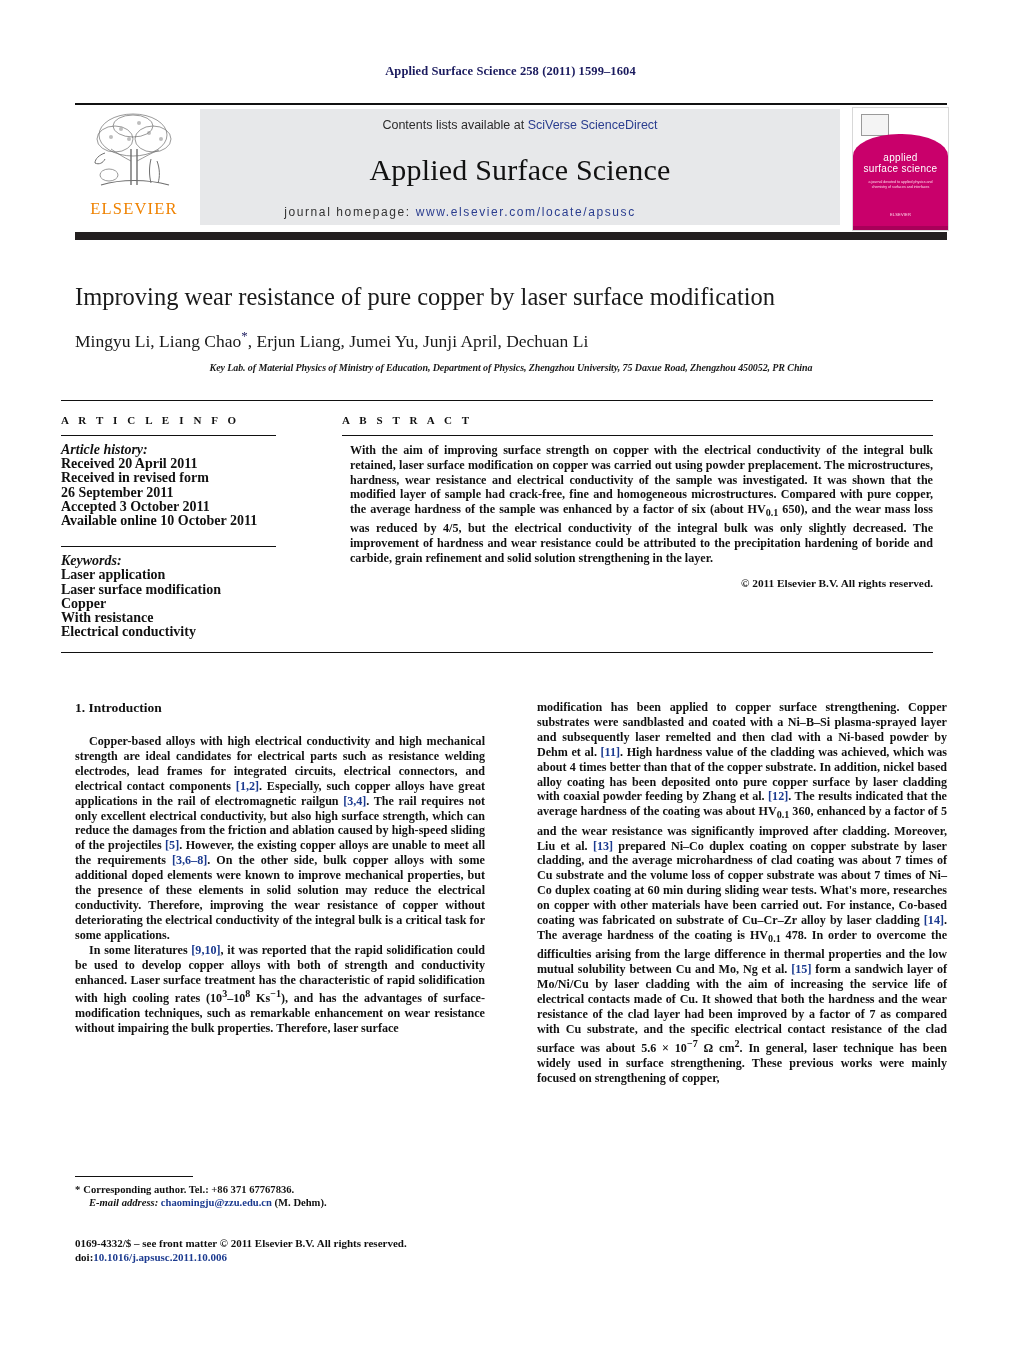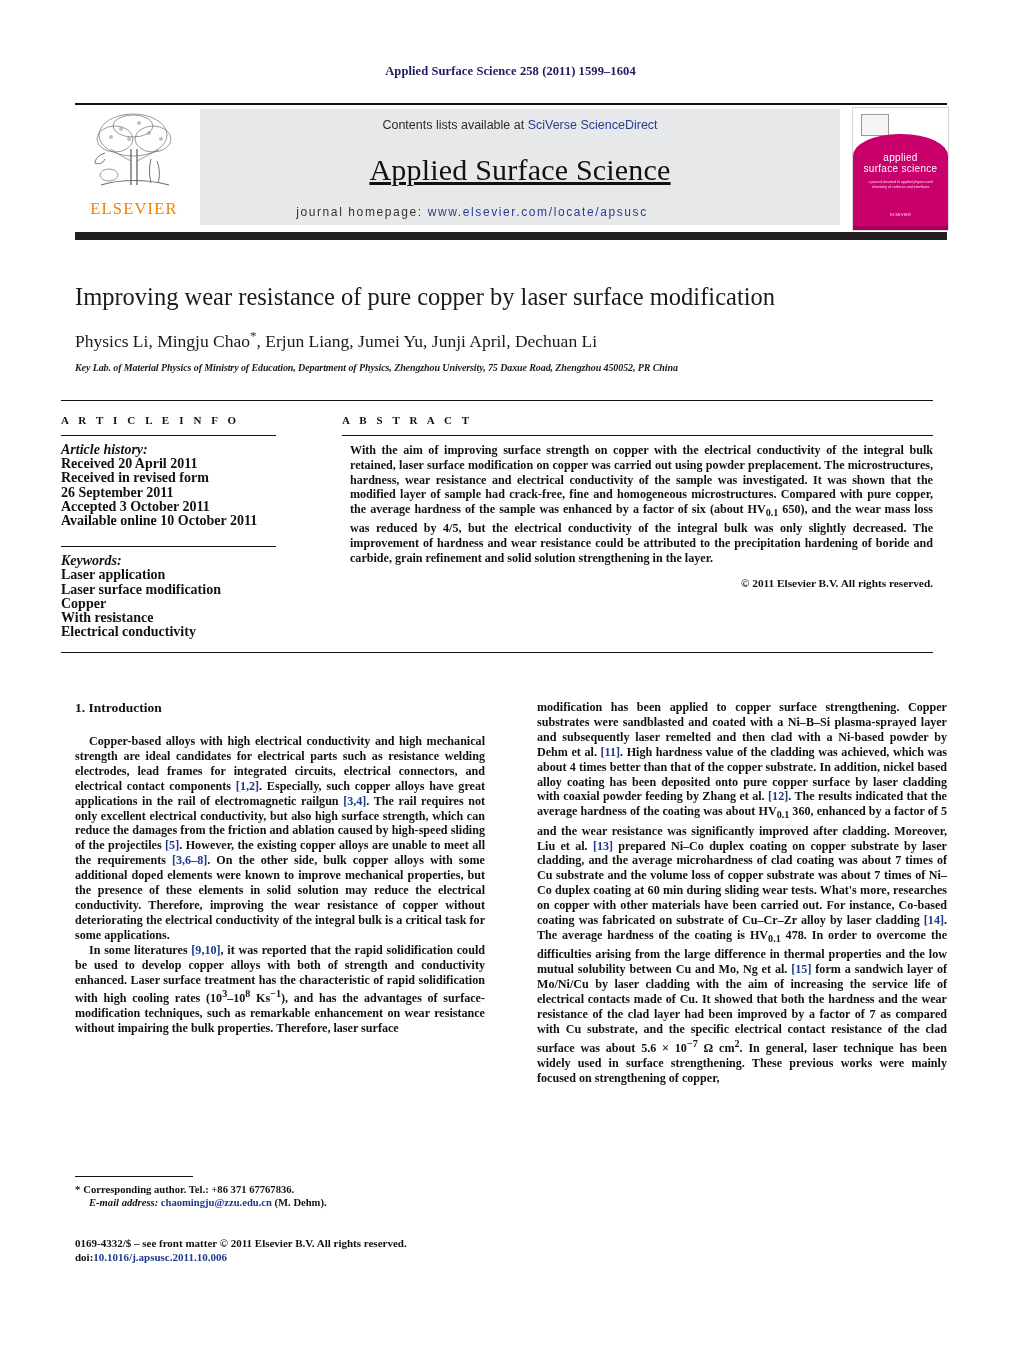--- a/index.html
+++ b/index.html
@@ -96,25 +96,24 @@
   }
   .journal-title {
     position: absolute;
     left: 0; top: 44px;
     width: 640px;
     text-align: center;
     font-family: "Liberation Serif", serif;
     font-size: 30px;
     color: #111111;
     letter-spacing: 0.2px;
-    text-decoration: underline;
   }
   .homepage-line {
     position: absolute;
-    left: 12px; top: 96px;
+    left: 0; top: 96px;
     width: 520px;
     text-align: center;
     font-family: "Liberation Sans", sans-serif;
     font-size: 12px;
     color: #333333;
     letter-spacing: 1.6px;
   }
   .homepage-line .url {
     color: #2a3d8f;
   }
@@ -211,20 +210,21 @@
     font-size: 13px;
     vertical-align: super;
   }
   .affiliation {
     font-family: "Liberation Serif", serif;
     font-style: italic;
     font-weight: bold;
     font-size: 10px;
     color: #1a1a1a;
     letter-spacing: -0.1px;
+    text-align: center;
   }
 
   
   .info-abstract {
     position: absolute;
     left: 61px; top: 400px;
     width: 872px;
     height: 260px;
   }
   .rule-top-wide {
@@ -428,21 +428,21 @@
       <div class="cover-foot">ELSEVIER</div>
       <div class="cover-bar"></div>
     </div>
 
     <div class="masthead-rule-bottom"></div>
   </div>
 
   <div class="title-block">
     <h1 class="article-title">Improving wear resistance of pure copper by laser surface modification</h1>
     <div class="authors">
-      <span>Physics Li, Mingju Chao</span><span class="star">*</span><span>, Erjun Liang, Jumei Yu, Junji April, Dechuan Li</span>
+      <span>Mingyu Li, Liang Chao</span><span class="star">*</span><span>, Erjun Liang, Jumei Yu, Junji April, Dechuan Li</span>
     </div>
     <div class="affiliation">Key Lab. of Material Physics of Ministry of Education, Department of Physics, Zhengzhou University, 75 Daxue Road, Zhengzhou 450052, PR China</div>
   </div>
 
   <div class="info-abstract">
     <div class="rule-top-wide"></div>
 
     <div class="col-info">
       <div class="section-kicker">A R T I C L E   I N F O</div>
       <div class="kicker-rule"></div>

